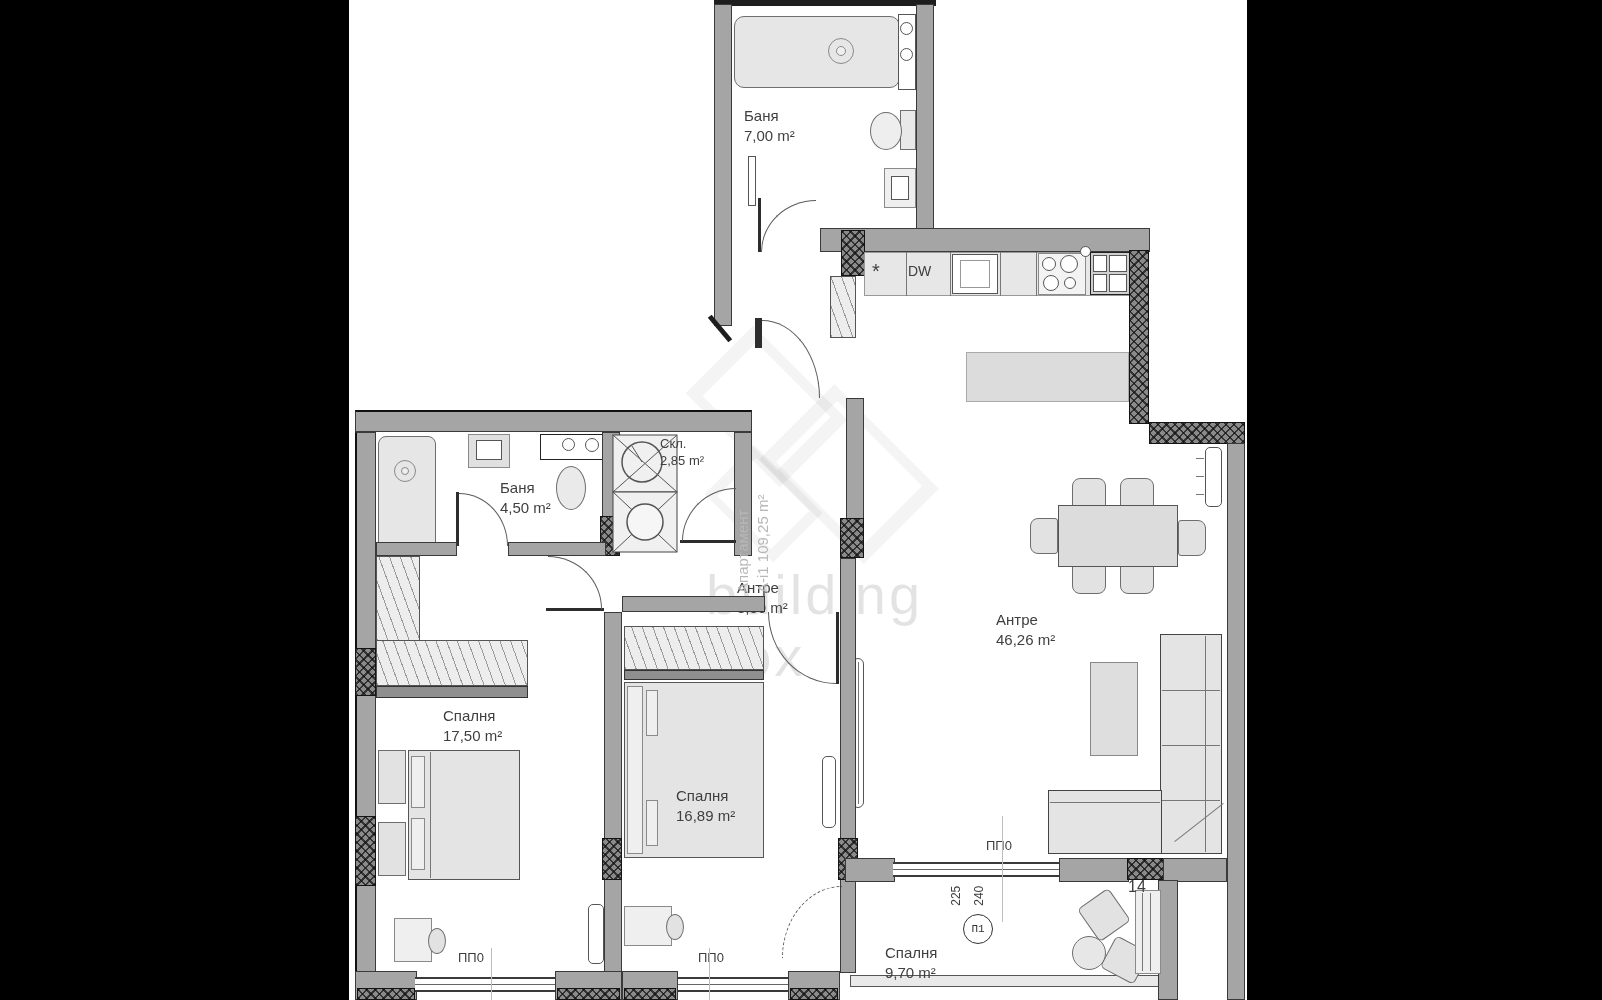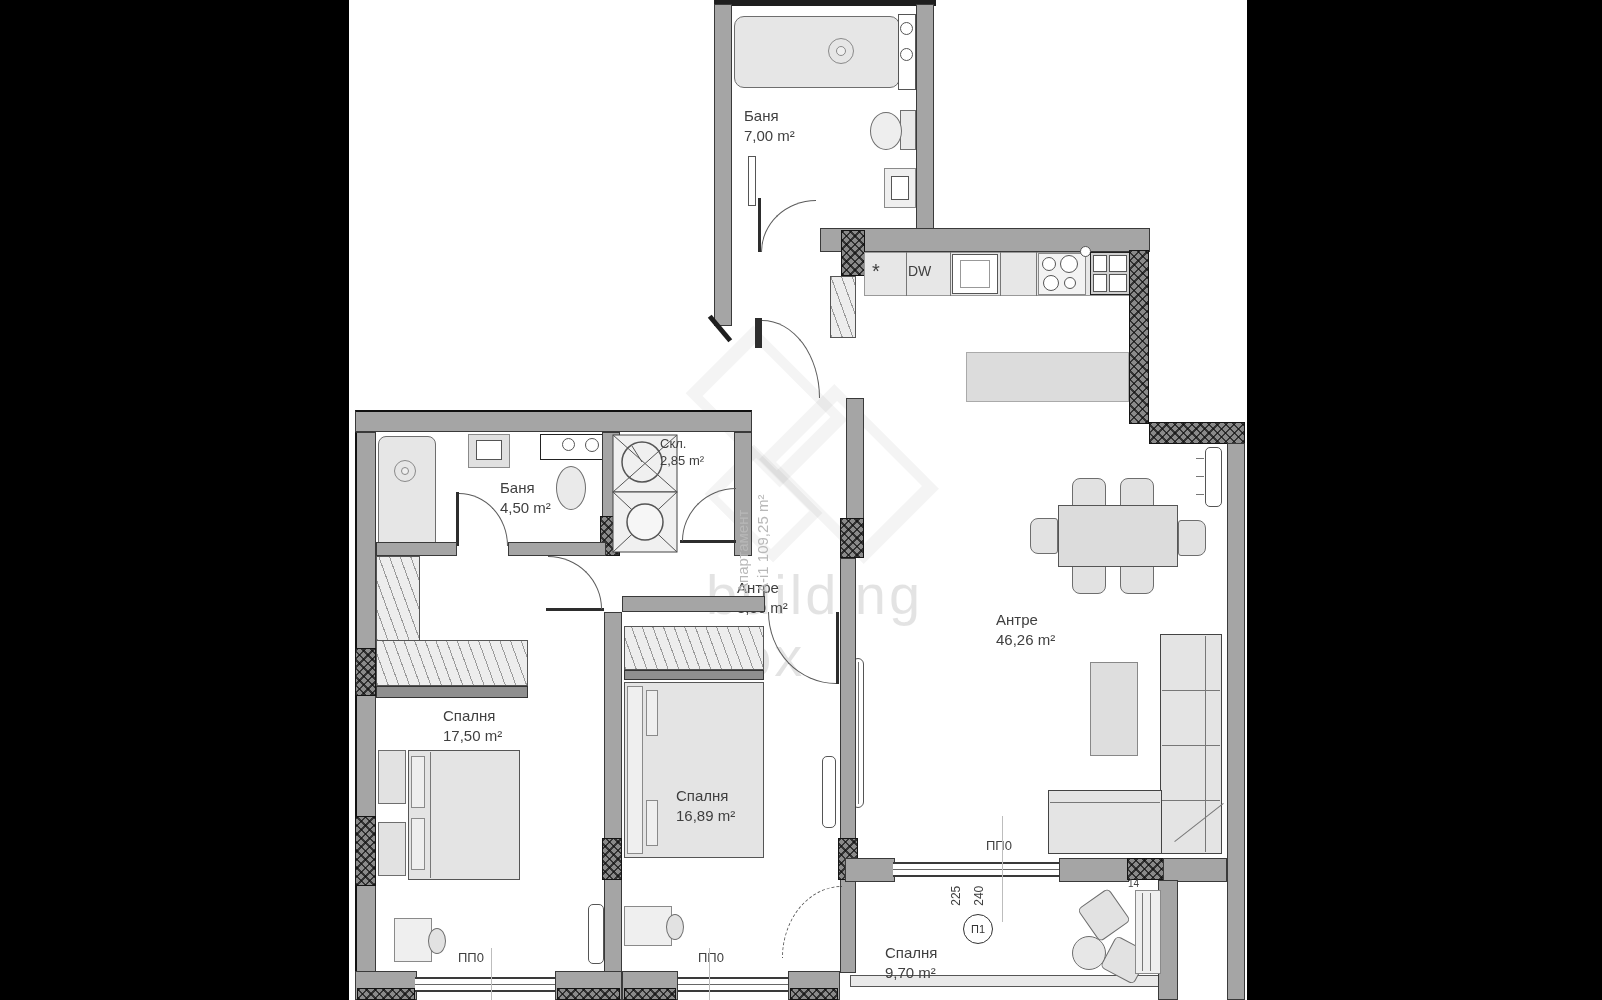--- a/index.html
+++ b/index.html
@@ -23,21 +23,21 @@
   .abl{border-bottom-width:1.5px;border-left-width:1.5px;border-bottom-left-radius:100% 100%;}
   .atl{border-top-width:1.5px;border-left-width:1.5px;border-top-left-radius:100% 100%;}
   .dashedb{border-style:dashed;}
   .leaf{position:absolute;background:#2d2d2d;}
   .win{position:absolute;border-top:2px solid #3a3a3a;border-bottom:2px solid #3a3a3a;box-sizing:border-box;
        background:linear-gradient(to bottom,#fff 0 42%,#666 42% 56%,#fff 56% 100%);}
   .rline{position:absolute;background:#777;}
   .dim{position:absolute;background:#bdbdbd;}
   .lbl{position:absolute;font-size:15px;color:#3f3f3f;white-space:nowrap;line-height:1.3;}
   .lbl .a{font-size:15px;}
-  .s13{font-size:13px;}.s12{font-size:12px;}.s10{font-size:10px;}
+  .s13{font-size:13px;}.s12{font-size:12px;}.s10{font-size:16px;}
   .rot90{transform:rotate(-90deg);transform-origin:center;}
   #p1circle{display:flex;align-items:center;justify-content:center;font-size:11px;color:#333;}
   #wm-text1,#wm-text2{position:absolute;font-size:56px;letter-spacing:3px;color:rgba(0,0,0,0.11);}
   .wm-shape{position:absolute;border:14px solid rgba(0,0,0,0.045);transform:rotate(45deg) scaleY(0.72);}
   #apt-rot{position:absolute;left:658px;top:478px;width:190px;height:40px;transform:rotate(-90deg);
            transform-origin:center;color:#b8b8b8;font-size:15px;line-height:1.3;}
 </style>
 </head>
 <body>
 
@@ -246,21 +246,21 @@
   <div class="wall" style="left:1163px;top:858px;width:64px;height:24px;"></div>
   <div class="lbl s13" style="left:986px;top:838px;">ПП0</div>
   <div class="dim" style="left:1002px;top:816px;width:1px;height:106px;"></div>
 
   <div class="furl" style="left:850px;top:975px;width:310px;height:12px;background:#e9e9e9;border-color:#555;"></div>
   <div class="wall" style="left:1158px;top:880px;width:20px;height:120px;"></div>
   <div class="lbl" style="left:885px;top:943px;">
     <div>Спалня</div>
     <div class="a">9,70 m²</div>
   </div>
-  <div id="p1circle" class="furw circ" style="left:963px;top:914px;width:30px;height:30px;border-width:1.5px;border-color:#333;">П1</div>
+  <div id="p1circle" class="furw circ" style="left:963px;top:914px;width:30px;height:30px;border-width:1.5px;border-color:#333;font-family:Liberation Mono, monospace;">П1</div>
   <div class="lbl s12 rot90" style="left:935px;top:876px;width:44px;">225</div>
   <div class="lbl s12 rot90" style="left:958px;top:876px;width:44px;">240</div>
   <div class="fur" style="left:1085px;top:895px;width:38px;height:40px;border-radius:5px;transform:rotate(-35deg);"></div>
   <div class="fur" style="left:1106px;top:942px;width:38px;height:36px;border-radius:5px;transform:rotate(28deg);"></div>
   <div class="fur circ" style="left:1072px;top:936px;width:34px;height:34px;background:#e7e7e7;"></div>
   <div class="furl" style="left:1135px;top:890px;width:26px;height:84px;"></div>
   <div class="rline" style="left:1142px;top:893px;width:1px;height:78px;"></div>
   <div class="rline" style="left:1150px;top:893px;width:1px;height:78px;"></div>
   <div class="lbl s10" style="left:1128px;top:877px;">14</div>
 

